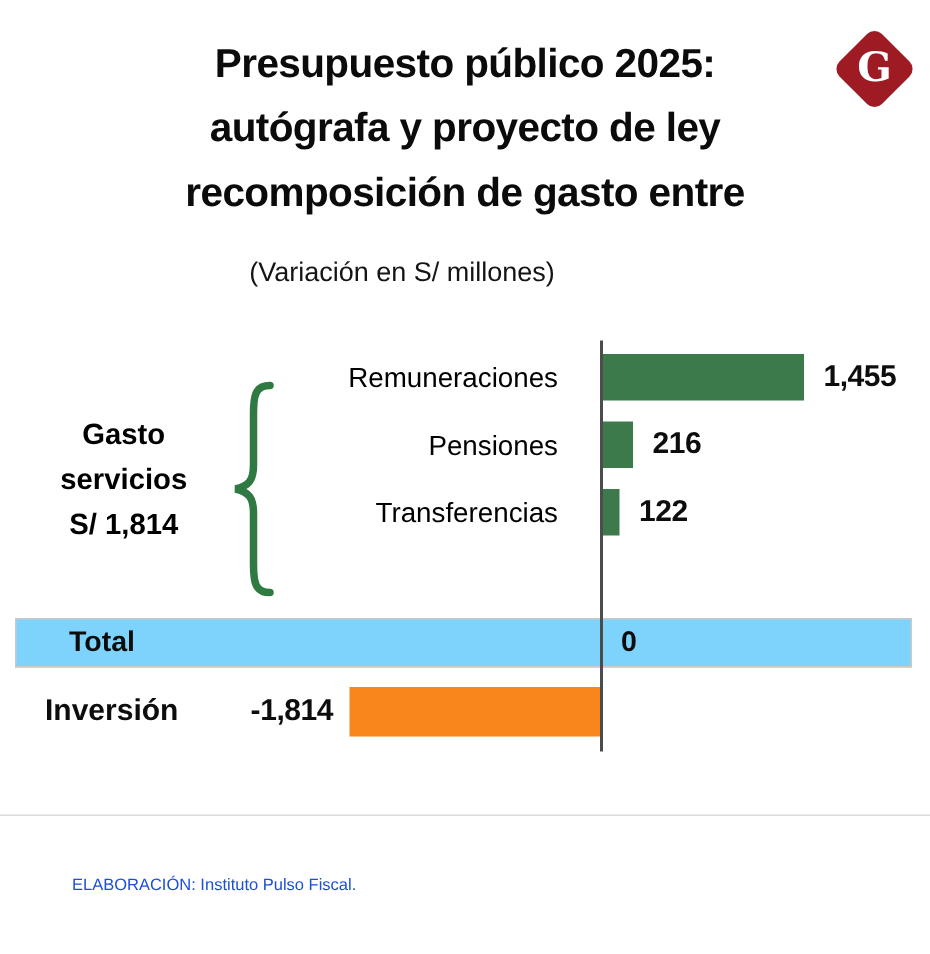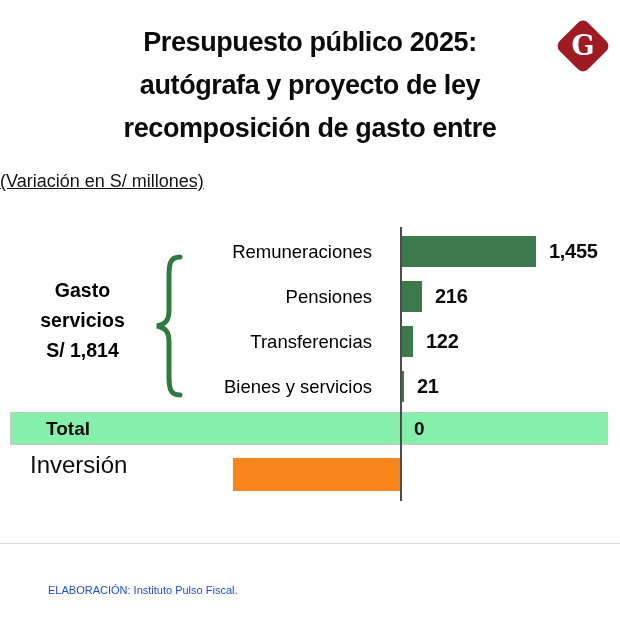--- a/index.html
+++ b/index.html
@@ -8,22 +8,22 @@
     font-family:"Liberation Sans", sans-serif; overflow:hidden; color:#111;
   }
 
   
   .title {
     position:absolute; top:21px; left:0; width:620px; text-align:center;
     font-size:27px; line-height:43px; font-weight:800; color:#0b0b0b;
     letter-spacing:-0.4px;
   }
   .subtitle {
-    position:absolute; top:171px; left:0; width:536px; text-align:left;
-    font-size:18px; color:#141414;text-decoration:underline;
+    position:absolute; top:171px; left:0; width:536px; text-align:center;
+    font-size:18px; color:#141414;
   }
 
   
   .logo {
     position:absolute; top:26px; left:563px; width:40px; height:40px;
     border-radius:7px; transform:rotate(45deg);
   }
   .logo-letter {
     position:absolute; inset:0; display:flex; align-items:center; justify-content:center;
     transform:rotate(-45deg); color:#fff; font-family:"DejaVu Serif", serif;
@@ -45,27 +45,27 @@
   
   .group-label {
     position:absolute; left:25px; top:275px; width:115px; text-align:center;
     font-size:19.5px; font-weight:800; line-height:30px; color:#000000;
   }
   .brace { position:absolute; left:150px; top:253px; width:36px; height:146px; }
 
   
   .total-box {
     position:absolute; left:10px; top:412px; width:596px; height:31px;
-    border:1px solid #c9c9c9; background:#86efac; display:flex; align-items:center; z-index:2;
+    border:1px solid #c9c9c9; background:#7dd3fc; display:flex; align-items:center; z-index:2;
   }
   .total-label { margin-left:35px; font-size:19px; font-weight:800; color:#0d0d0d; }
   .total-val { position:absolute; left:403px; font-size:19px; font-weight:800; color:#0d0d0d; }
 
   
-  .inv-label { position:absolute; left:30px; top:451px; font-size:24px; font-weight:400; color:#0d0d0d; }
+  .inv-label { position:absolute; left:30px; top:463px; font-size:20px; font-weight:700; color:#0d0d0d; }
   .inv-val { position:absolute; left:118px; top:463px; width:104px; text-align:right;
              font-size:20px; font-weight:800; color:#0d0d0d; letter-spacing:-0.3px; }
   .inv-bar { position:absolute; top:458px; height:33px; z-index:3; }
 
   
   .footer-divider { position:absolute; top:543px; left:0; width:620px; height:1px; background:#dcdcdc; }
   .source { position:absolute; top:556px; left:30px; font-size:17.5px; color:#1c1c1c; }
   .elaboration { position:absolute; top:584px; left:48px; font-size:11px; color:#1d4ed8; }
 </style>
 </head>
@@ -108,32 +108,27 @@
       <div class="bar-gap"></div>
       <div class="bar-pos" style="width: 20px; background: rgb(61, 122, 75);"></div>
       <div class="bar-val">216</div>
     </div>
     <div class="bar-row">
       <div class="cat-label">Transferencias</div>
       <div class="bar-gap"></div>
       <div class="bar-pos" style="width: 11px; background: rgb(61, 122, 75);"></div>
       <div class="bar-val">122</div>
     </div>
-    <div class="bar-row">
-      <div class="cat-label">Bienes y servicios</div>
-      <div class="bar-gap"></div>
-      <div class="bar-pos" style="width: 2px; background: rgb(61, 122, 75);"></div>
-      <div class="bar-val">21</div>
-    </div>
   </div>
 
   <div class="total-box">
     <div class="total-label">Total</div>
     <div class="total-val">0</div>
   </div>
 
   <div class="inv-label">Inversión</div>
+  <div class="inv-val">-1,814</div>
   <div class="inv-bar" style="width: 167px; left: 233px; background: rgb(248, 134, 29);"></div>
 
   <div class="footer-divider"></div>
   <div class="elaboration">ELABORACIÓN: Instituto Pulso Fiscal.</div>
 
 </div>
 
 </body></html>

